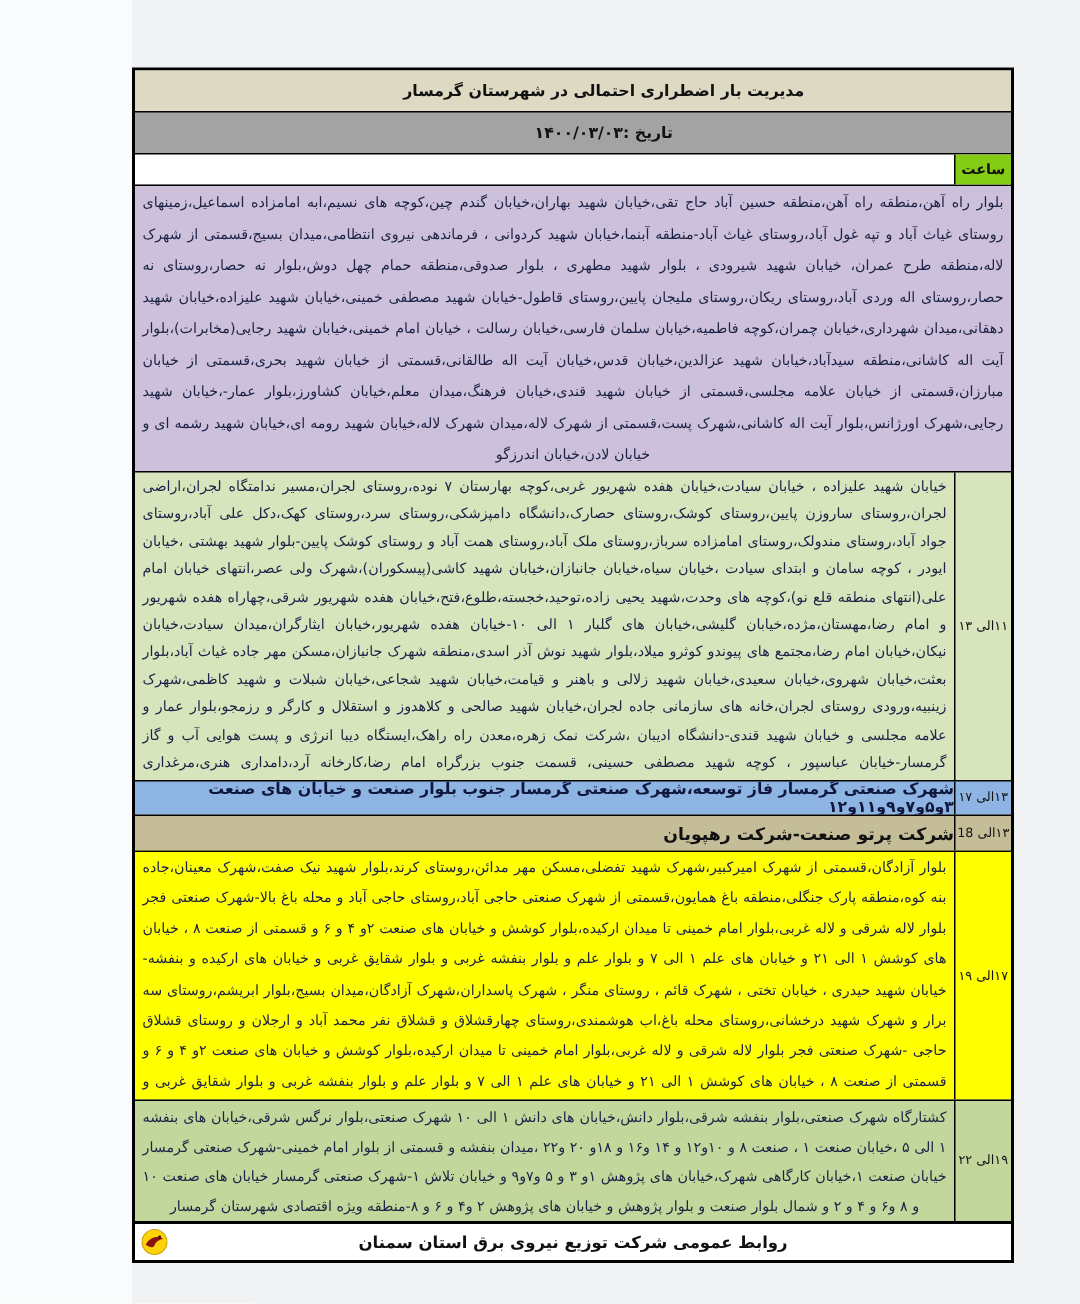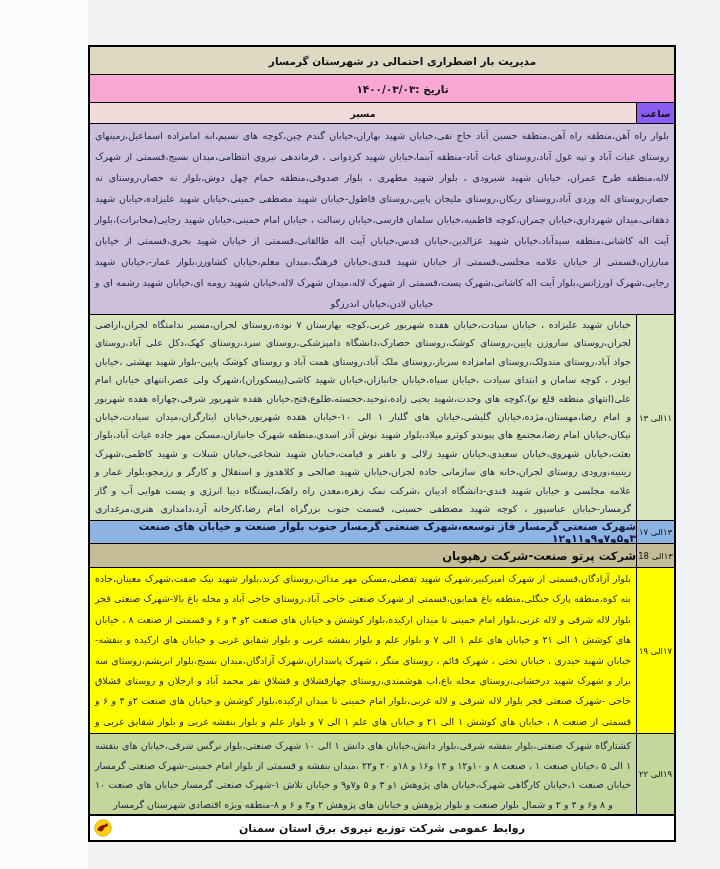--- a/index.html
+++ b/index.html
@@ -80,30 +80,27 @@
 <body>
 
 <div class="left-margin"></div>
 
 <div class="sheet">
 
   <div class="trow title-row" style="background-color: rgb(221, 217, 195);">
     <div class="full-cell">مدیریت بار اضطراری احتمالی در شهرستان گرمسار</div>
   </div>
 
-  <div class="trow date-row" style="background-color: #f9a8d4;">
+  <div class="trow date-row" style="background-color: #a3a3a3;">
     <div class="full-cell">تاریخ :۱۴۰۰/۰۳/۰۳</div>
   </div>
 
   <div class="trow header-row">
-    <div class="time-cell" style="background-color: #8b5cf6;">
+    <div class="time-cell" style="background-color: #84cc16;">
       <span class="header-label">ساعت</span>
-    </div>
-    <div class="route-cell" style="background-color: rgb(242, 220, 219);">
-      <div class="header-label">مسیر</div>
     </div>
   </div>
 
   <div class="trow row1 r1" style="background-color: rgb(204, 192, 218);">
     <div class="route-cell">
       <div class="route-text">بلوار راه آهن،منطقه راه آهن،منطقه حسین آباد حاج تقی،خیابان شهید بهاران،خیابان گندم چین،کوچه های نسیم،ابه امامزاده اسماعیل،زمینهای روستای غیاث آباد و تپه غول آباد،روستای غیاث آباد-منطقه آبنما،خیابان شهید کردوانی ، فرماندهی نیروی انتظامی،میدان بسیج،قسمتی از شهرک لاله،منطقه طرح عمران، خیابان شهید شیرودی ، بلوار شهید مطهری ، بلوار صدوقی،منطقه حمام چهل دوش،بلوار نه حصار،روستای نه حصار،روستای اله وردی آباد،روستای ریکان،روستای ملیجان پایین،روستای قاطول-خیابان شهید مصطفی خمینی،خیابان شهید علیزاده،خیابان شهید دهقانی،میدان شهرداری،خیابان چمران،کوچه فاطمیه،خیابان سلمان فارسی،خیابان رسالت ، خیابان امام خمینی،خیابان شهید رجایی(مخابرات)،بلوار آیت اله کاشانی،منطقه سیدآباد،خیابان شهید عزالدین،خیابان قدس،خیابان آیت اله طالقانی،قسمتی از خیابان شهید بحری،قسمتی از خیابان مبارزان،قسمتی از خیابان علامه مجلسی،قسمتی از خیابان شهید قندی،خیابان فرهنگ،میدان معلم،خیابان کشاورز،بلوار عمار-،خیابان شهید رجایی،شهرک اورژانس،بلوار آیت اله کاشانی،شهرک پست،قسمتی از شهرک لاله،میدان شهرک لاله،خیابان شهید رومه ای،خیابان شهید رشمه ای و خیابان لادن،خیابان اندرزگو</div>
     </div>
   </div>
 
   <div class="trow row2 r2" style="background-color: rgb(215, 228, 188);">

